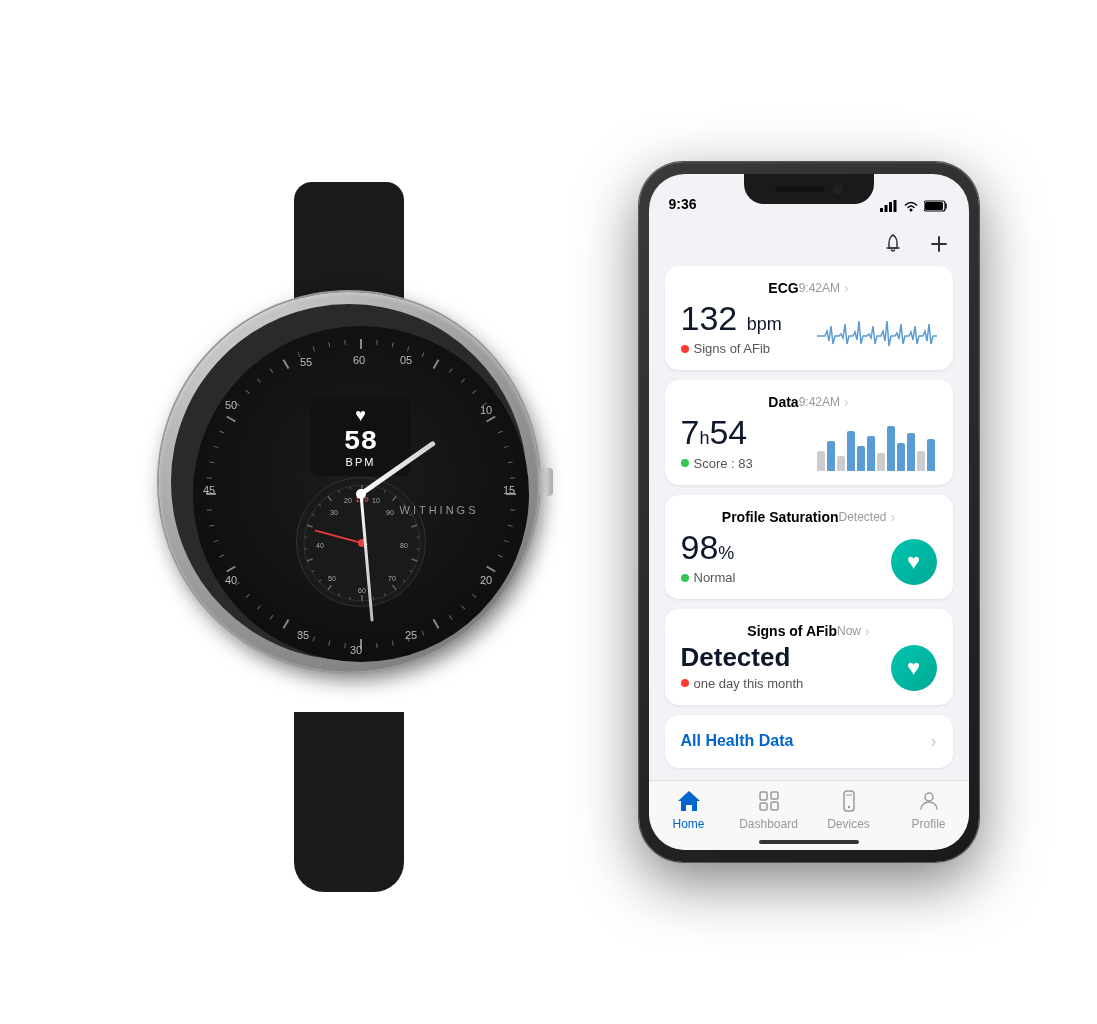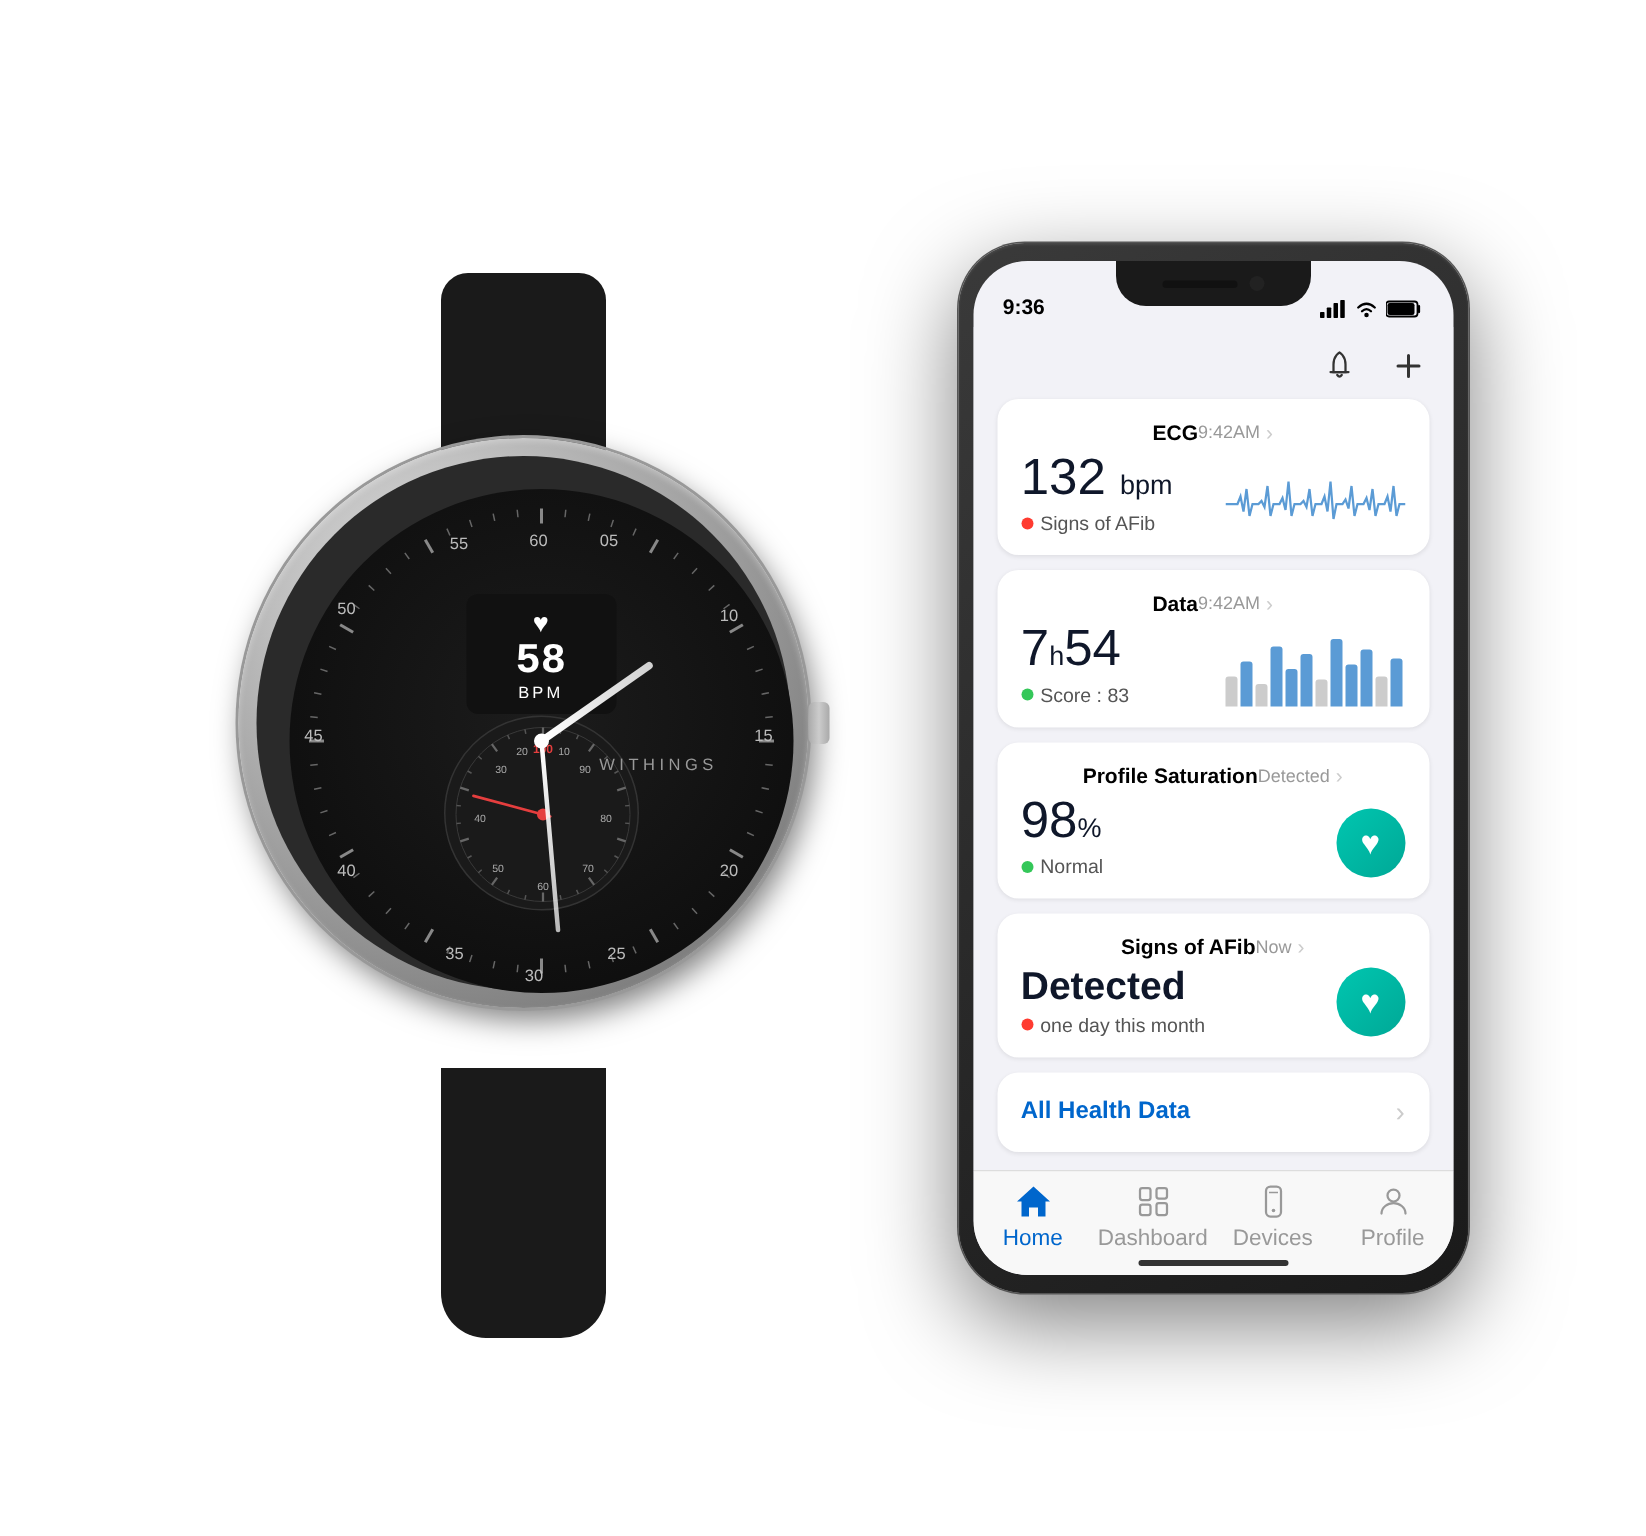--- a/index.html
+++ b/index.html
@@ -428,21 +428,21 @@
     }
     .tab-item {
       display: flex;
       flex-direction: column;
       align-items: center;
       gap: 4px;
       width: 70px;
       cursor: pointer;
     }
     .tab-label {
-      font-size: 15px;
+      font-size: 12px;
       color: #999;
     }
     .tab-label.active {
       color: #0066cc;
     }
     
     .home-indicator {
       position: absolute;
       bottom: 6px;
       left: 50%;

